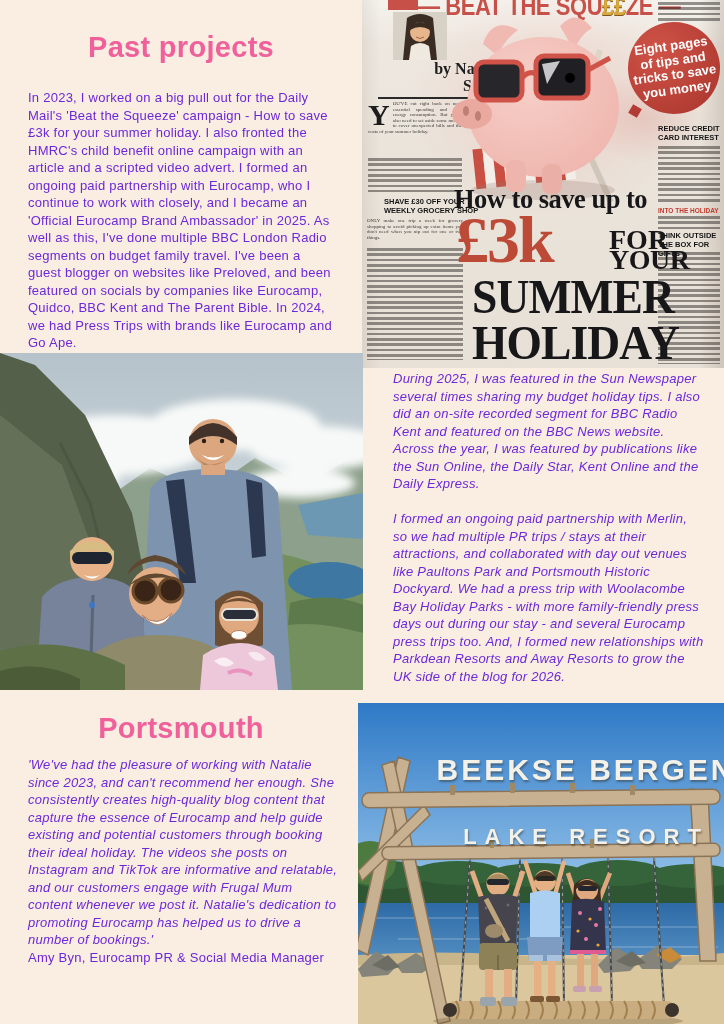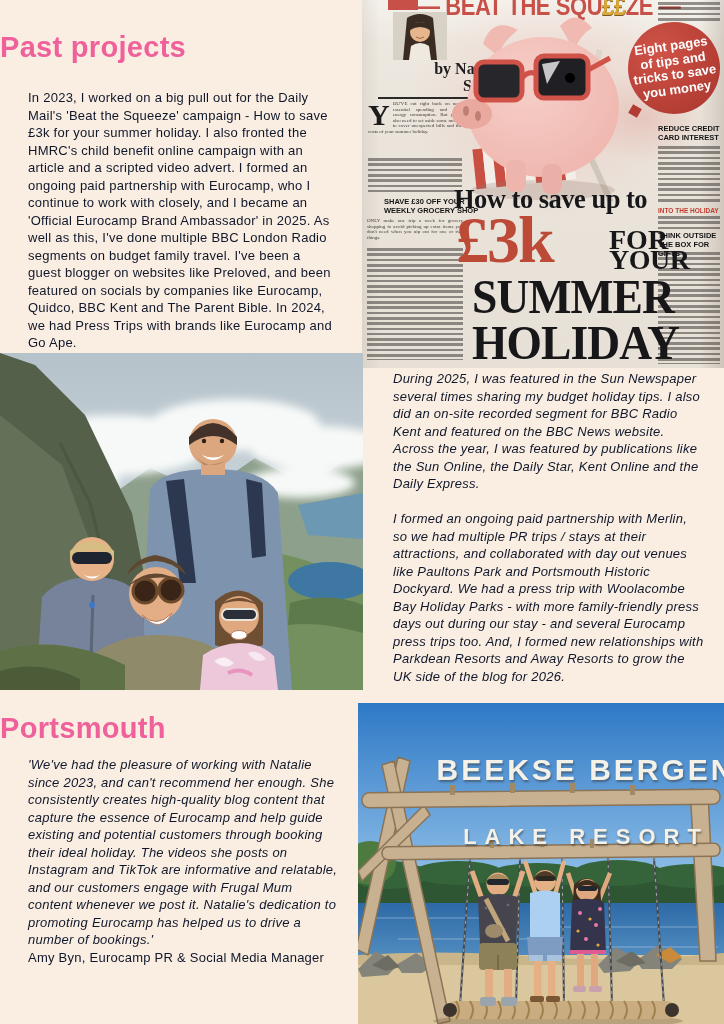--- a/index.html
+++ b/index.html
@@ -2,25 +2,25 @@
 <html><head>
 <meta charset="utf-8">
 <style>
   html,body{margin:0;padding:0;}
   body{font-family:"Liberation Sans",sans-serif;}
   .page{position:relative;width:724px;height:1024px;background:#faeee3;overflow:hidden;}
   figure{margin:0;padding:0;}
   svg{display:block;}
 
   
-  .sec-title{position:absolute;width:362px;left:0;margin:0;text-align:left;
+  .sec-title{position:absolute;width:362px;left:0;margin:0;text-align:center;
     color:#f0609a;font-size:29px;font-weight:600;letter-spacing:.3px;}
   #past-title{top:31px;}
   #testi-title{top:712px;}
-  .bodytext{position:absolute;color:#0f172a;font-size:13px;line-height:17.5px;letter-spacing:.25px;}
+  .bodytext{position:absolute;color:#6d28d9;font-size:13px;line-height:17.5px;letter-spacing:.25px;}
   #past-body{left:28px;top:76px;width:306px;}
   #recent{left:393px;top:370px;width:312px;font-style:italic;}
   #recent p{margin:0 0 17.5px 0;}
   #testi-block{left:28px;top:756px;width:312px;}
   #testi-block .quote{margin:0;font-style:italic;}
   #testi-block .attrib{margin:0;font-style:normal;}
 
   
   .newspaper{position:absolute;left:362px;top:0;width:362px;height:368px;overflow:hidden;
     background:linear-gradient(180deg,#efeae2 0%,#eae4db 40%,#e7e0d6 100%);}

